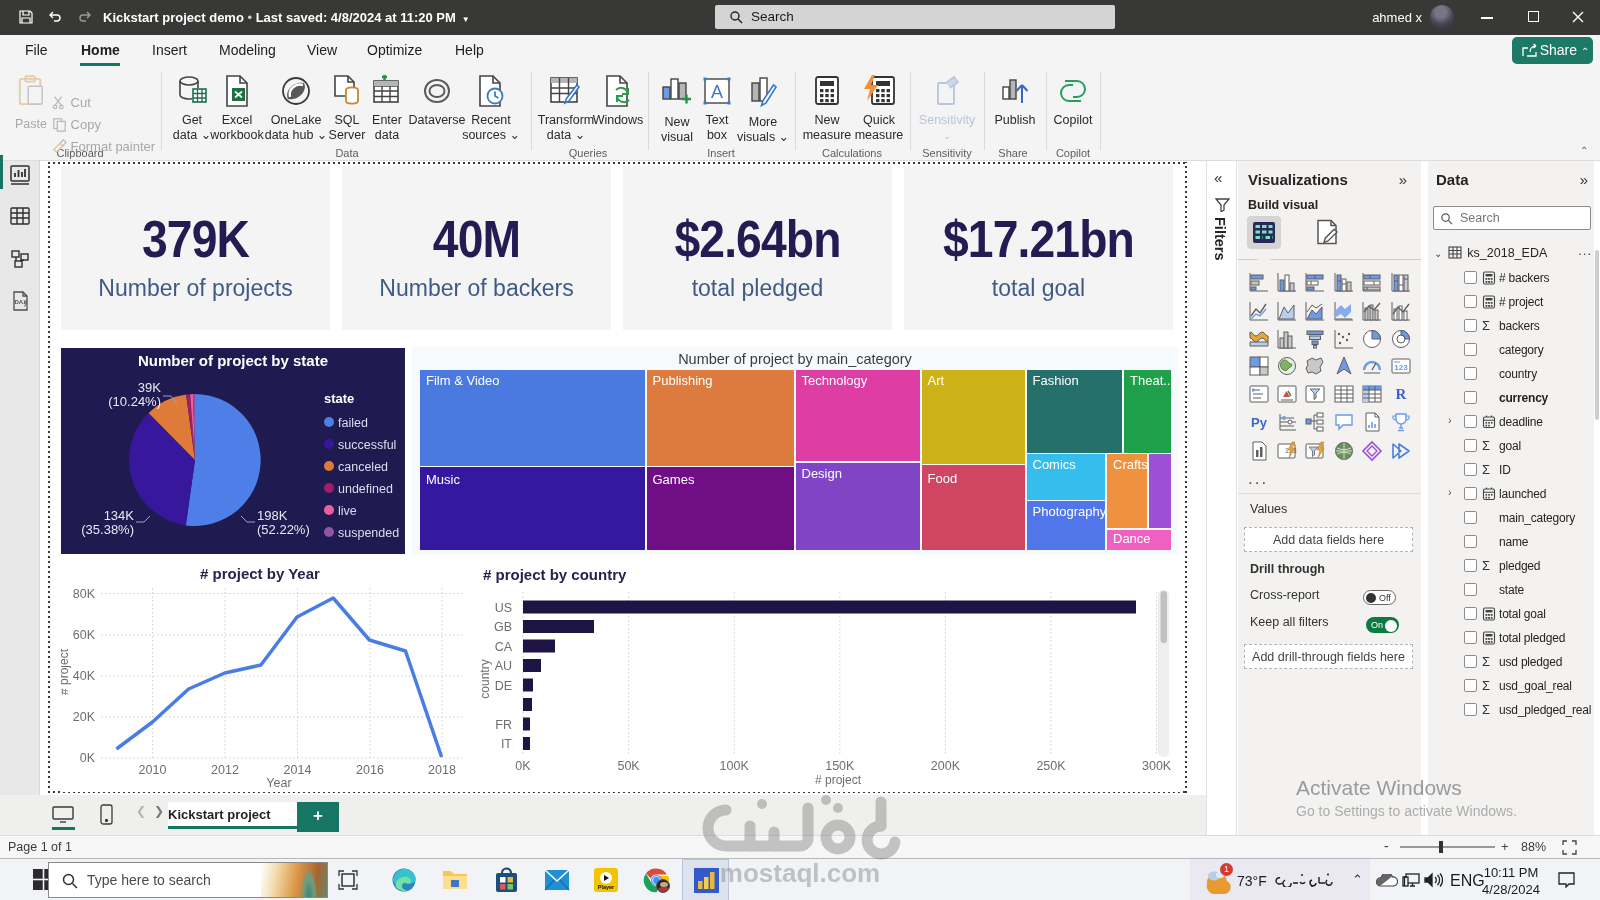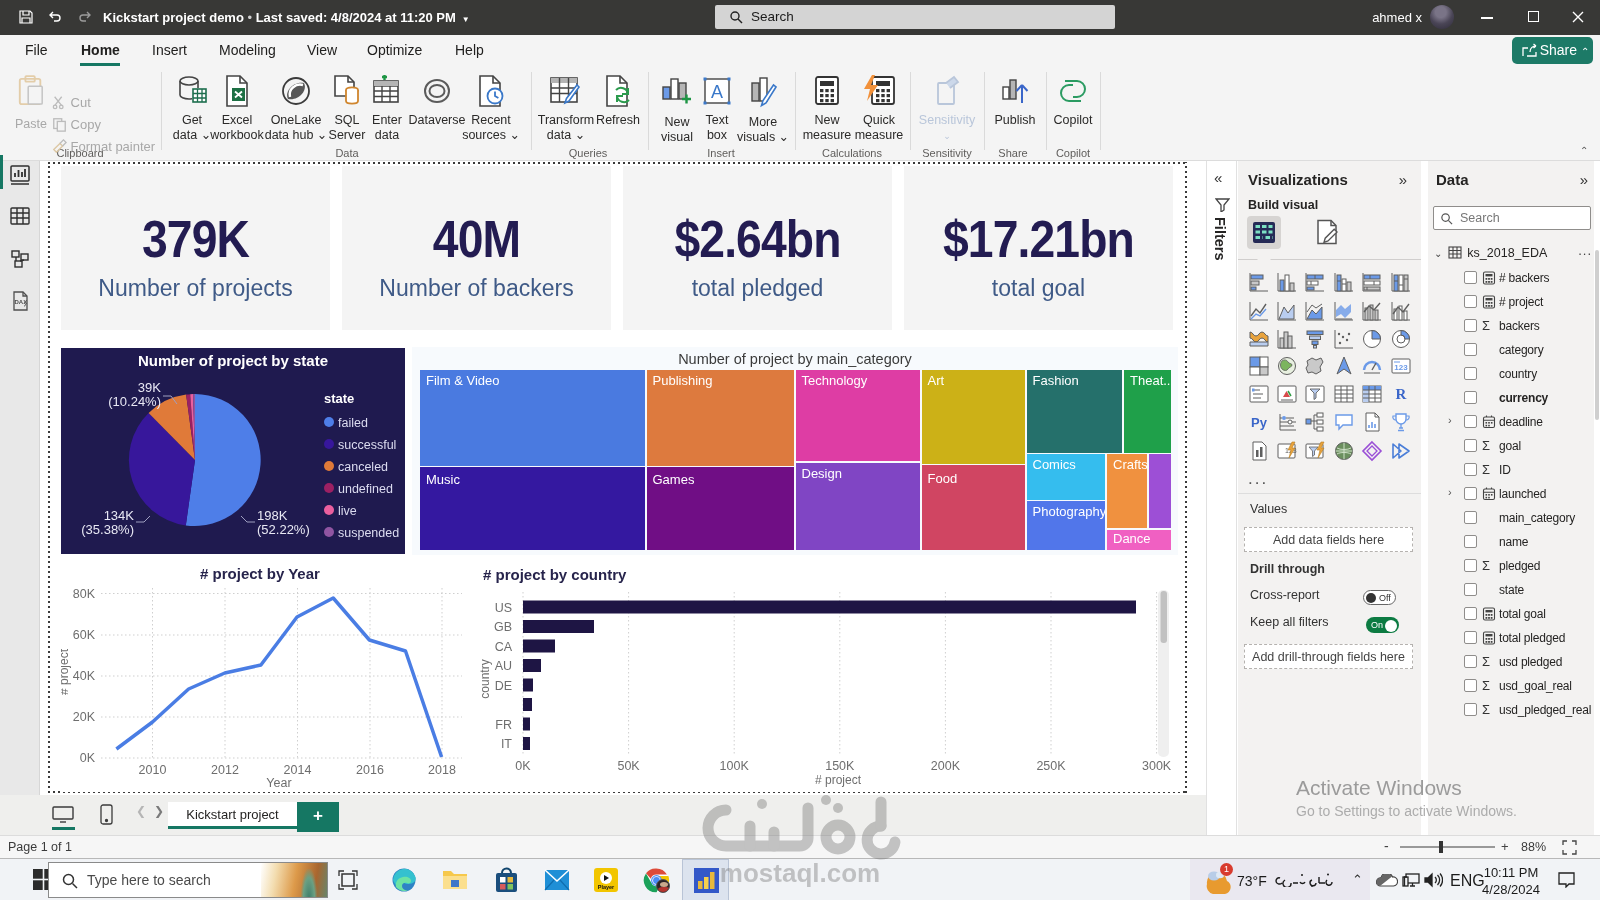--- a/index.html
+++ b/index.html
@@ -216,21 +216,21 @@
         </svg>
     <div>Transform<br>data ⌄</div>
   </div>
   <div class="rbtn" style="left:590px;top:8px;width:56px;">
     <svg class="ric" width="30" height="32" viewBox="0 0 30 32" fill="none">
           <path d="M4 1 h13 l7 7 v23 h-20 z" stroke="#444" stroke-width="1.6" fill="#fff"></path>
           <path d="M17 1 v7 h7" stroke="#444" stroke-width="1.6"></path>
           <path d="M13 15 a7 7 0 0 1 12 4 M26 25 a7 7 0 0 1 -12 -4" stroke="#2b9b4d" stroke-width="2"></path>
           <path d="M25 13 v6 h-6 M14 27 v-6 h6" stroke="#2b9b4d" stroke-width="2" fill="none"></path>
         </svg>
-    <div>Refresh</div>
+    <div>Windows</div>
   </div>
 
   <div class="rbtn" style="left:653px;top:8px;width:48px;">
     <svg class="ric" width="34" height="34" viewBox="0 0 34 34" fill="none">
           <rect x="3" y="12" width="7" height="12" fill="#6b9ae8" stroke="#444" stroke-width="1.4"></rect>
           <rect x="11" y="4" width="7" height="20" fill="#fff" stroke="#444" stroke-width="1.4"></rect>
           <rect x="19" y="8" width="7" height="16" fill="#b5b5b5" stroke="#444" stroke-width="1.4"></rect>
           <path d="M22 24 h9 M26.5 19.5 v9" stroke="#1d9544" stroke-width="2.4"></path>
         </svg>
     <div>New<br>visual</div>
@@ -952,21 +952,21 @@
         <rect x="1" y="1" width="20" height="12" rx="1"></rect>
         <path d="M8 16 h6"></path>
       </svg>
   <div style="position:absolute;left:52px;top:32px;width:23px;height:3px;background:#157763;"></div>
   <svg style="position:absolute;left:100px;top:9px;" width="13" height="21" viewBox="0 0 13 21" fill="none" stroke="#3b3b3b" stroke-width="1.3">
         <rect x="1" y="1" width="11" height="19" rx="2"></rect>
         <circle cx="6.5" cy="16.5" r="1" fill="#3b3b3b"></circle>
       </svg>
   <div style="position:absolute;left:136px;top:9px;font-size:12px;color:#b5b5b5;">❮</div>
   <div style="position:absolute;left:154px;top:9px;font-size:12px;color:#7a7a7a;">❯</div>
-  <div style="position:absolute;left:168px;top:7px;width:129px;height:27px;background:#fff;border-bottom:3px solid #157763;text-align:center;font-size:13px;font-weight:normal;color:#252423;line-height:26px;">Kickstart project</div>
+  <div style="position:absolute;left:168px;top:7px;width:129px;height:27px;background:#fff;border-bottom:3px solid #157763;text-align:left;font-size:13px;font-weight:bold;color:#252423;line-height:26px;">Kickstart project</div>
   <div style="position:absolute;left:297px;top:7px;width:42px;height:30px;background:#157763;color:#fff;text-align:center;font-size:17px;font-weight:bold;line-height:28px;">+</div>
 </div>
 <div class="statusbar" id="statusbar">
   <div style="position:absolute;left:8px;top:4px;">Page 1 of 1</div>
   <div style="position:absolute;left:1384px;top:2px;font-size:14px;color:#444;">-</div>
   <div style="position:absolute;left:1400px;top:10px;width:95px;height:2px;background:#999;"></div>
   <div style="position:absolute;left:1439px;top:5px;width:4px;height:12px;background:#333;"></div>
   <div style="position:absolute;left:1501px;top:3px;font-size:13px;color:#444;">+</div>
   <div style="position:absolute;left:1521px;top:4px;">88%</div>
   <svg style="position:absolute;left:1562px;top:4px;" width="15" height="15" viewBox="0 0 15 15" fill="none" stroke="#444" stroke-width="1.3">

